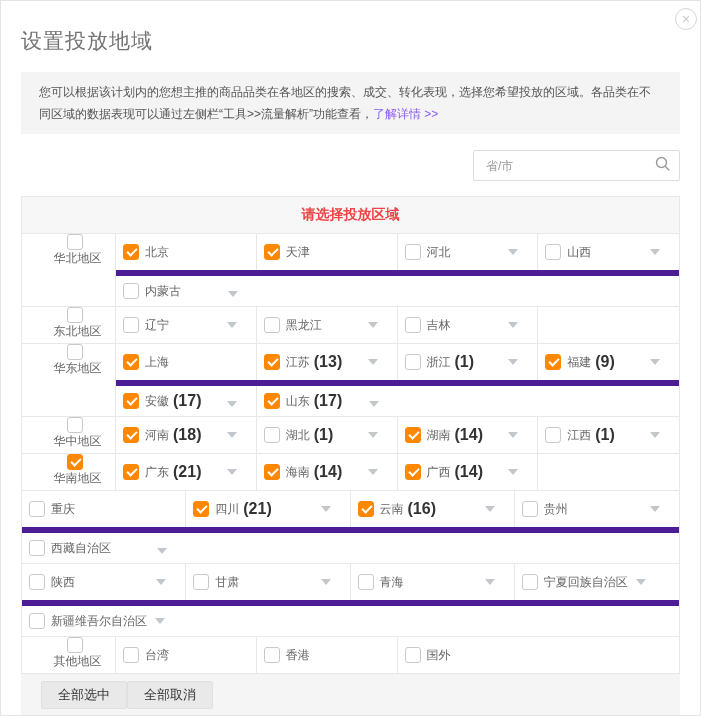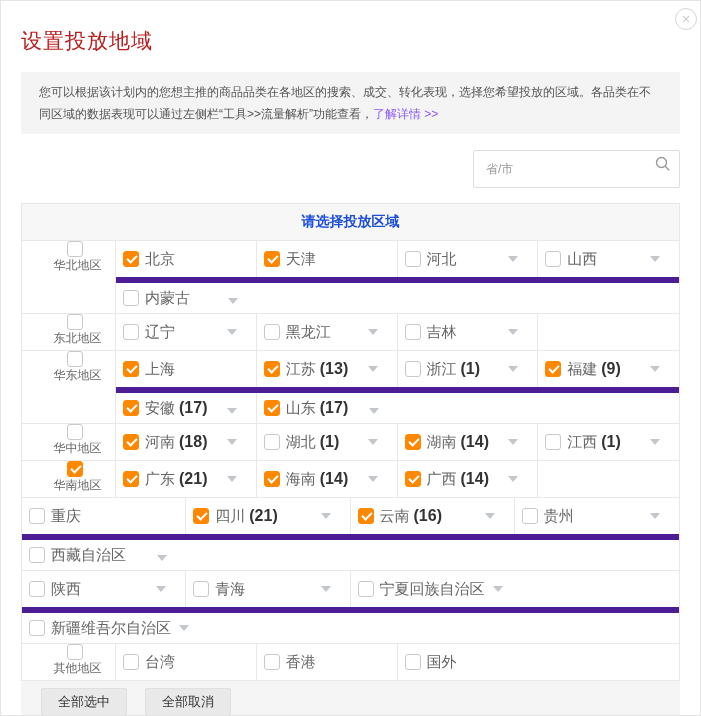--- a/index.html
+++ b/index.html
@@ -1,46 +1,46 @@
 <!DOCTYPE html>
 <html><head>
 <meta charset="utf-8">
 <style>
   * { margin:0; padding:0; box-sizing:border-box; }
   body { font-family:"Liberation Sans","DejaVu Sans",sans-serif; background:#fff; }
   .modal { position:relative; width:701px; height:716px; background:#fff; border:1px solid #e4e4e4; overflow:hidden; }
-  .title { margin:26px 20px 0; font-size:21px; color:#b91c1c; font-weight:400; letter-spacing:1px; }
+  .title { margin:26px 20px 0; font-size:21px; color:#737373; font-weight:400; letter-spacing:1px; }
   .close-btn { position:absolute; top:7px; right:3px; width:22px; height:22px; border:1px solid #d6d6d6; border-radius:50%; color:#c9c9c9; font-size:14px; line-height:20px; text-align:center; cursor:pointer; background:#fff; }
   .notice { margin:17px 20px 0; background:#f4f4f4; padding:9px 18px; font-size:12px; color:#555; line-height:22px; }
   .notice a { color:#8b5cf6; text-decoration:none; }
   .search-row { margin:16px 20px 0; display:flex; justify-content:flex-end; }
   .search-wrap { position:relative; width:207px; }
-  .search-wrap input { width:100%; height:38px; border:1px solid #ddd; border-radius:2px; padding:0 32px 0 12px; font-size:12px; color:#333; outline:none; font-family:inherit; }
+  .search-wrap input { width:100%; height:31px; border:1px solid #ddd; border-radius:2px; padding:0 32px 0 12px; font-size:12px; color:#333; outline:none; font-family:inherit; }
   .search-wrap input::placeholder { color:#9b9b9b; }
   .search-icon { position:absolute; right:9px; top:6px; width:16px; height:16px; cursor:pointer; }
   .geo-table { margin:15px 20px 0; border:1px solid #e8e8e8; }
-  .table-header { height:36px; line-height:35px; background:#f7f7f7; text-align:center; font-size:14px; font-weight:bold; color:#1d4ed8; }
+  .table-header { height:36px; line-height:35px; background:#f7f7f7; text-align:center; font-size:14px; font-weight:bold; color:#ef4444; }
   .region-row { display:flex; border-top:1px solid #e8e8e8; }
   .label-cell { width:94px; border-right:1px solid #e8e8e8; display:flex; align-items:center; padding-left:12px; cursor:pointer;flex-direction:column; }
   .label-text { margin-left:6px; font-size:12px; color:#666; }
   .lines { flex:1; display:flex; flex-direction:column; }
   .line { display:flex; height:36px; }
   .line + .line { border-top:6px solid #4c1d95; }
   .cell { width:25%; display:flex; align-items:center; position:relative; padding-left:7px; cursor:pointer; }
   .cell.bordered { border-right:1px solid #e8e8e8; }
   .cb { width:16px; height:16px; border:1px solid #c9c9c9; border-radius:3px; background:#fff; flex:none; position:relative; cursor:pointer; }
   .cb.checked { background:#ff8800; border-color:#ff8800; }
   .cb.checked::after { content:""; position:absolute; left:3px; top:3px; width:8px; height:4px; border-left:2px solid #fff; border-bottom:2px solid #fff; transform:rotate(-45deg); }
-  .pname { margin-left:6px; font-size:15px; color:#666; white-space:nowrap; }
+  .pname { margin-left:6px; font-size:12px; color:#666; white-space:nowrap; }
   .pcount { margin-left:4px; font-size:16px; font-weight:bold; color:#333; }
   .arrow { width:0; height:0; border-left:5px solid transparent; border-right:5px solid transparent; border-top:6px solid #c3c7cb; cursor:pointer; }
   .arrow.pos-right { position:absolute; right:19px; top:15px; }
   .arrow.pos-inline { margin-left:8px; }
   .footer-bar { margin:0 20px; background:#f5f5f5; height:42px; display:flex; align-items:center; padding-left:20px; }
-  .footer-btn { background:#e9e9e9; border:1px solid #e0e0e0; border-radius:2px; padding:4px 16px; font-size:13px; color:#333; cursor:pointer; margin-right:18px; font-family:inherit; }
+  .footer-btn { background:#e9e9e9; border:1px solid #e0e0e0; border-radius:2px; padding:4px 16px; font-size:13px; color:#333; cursor:pointer; font-family:inherit; }
 </style>
 </head>
 <body>
 
 <div class="modal">
   <div class="close-btn">×</div>
   <div class="title">设置投放地域</div>
 
   <div class="notice"><span>您可以根据该计划内的您想主推的商品品类在各地区的搜索、成交、转化表现，选择您希望投放的区域。各品类在不同区域的数据表现可以通过左侧栏“工具&gt;&gt;流量解析”功能查看，</span><a href="#">了解详情 &gt;&gt;</a></div>
 
@@ -264,20 +264,25 @@
         <div class="region-row">
           <div class="lines">
             <div class="line">
               <div class="cell bordered">
                 <span class="cb"></span>
                 <span class="pname">陕西</span>
                 <span class="arrow pos-right"></span>
               </div>
               <div class="cell bordered">
                 <span class="cb"></span>
+                <span class="pname">甘肃</span>
+                <span class="arrow pos-right"></span>
+              </div>
+              <div class="cell bordered">
+                <span class="cb"></span>
                 <span class="pname">青海</span>
                 <span class="arrow pos-right"></span>
               </div>
               <div class="cell">
                 <span class="cb"></span>
                 <span class="pname">宁夏回族自治区</span>
                 <span class="arrow pos-inline"></span>
               </div>
             </div>
             <div class="line">

